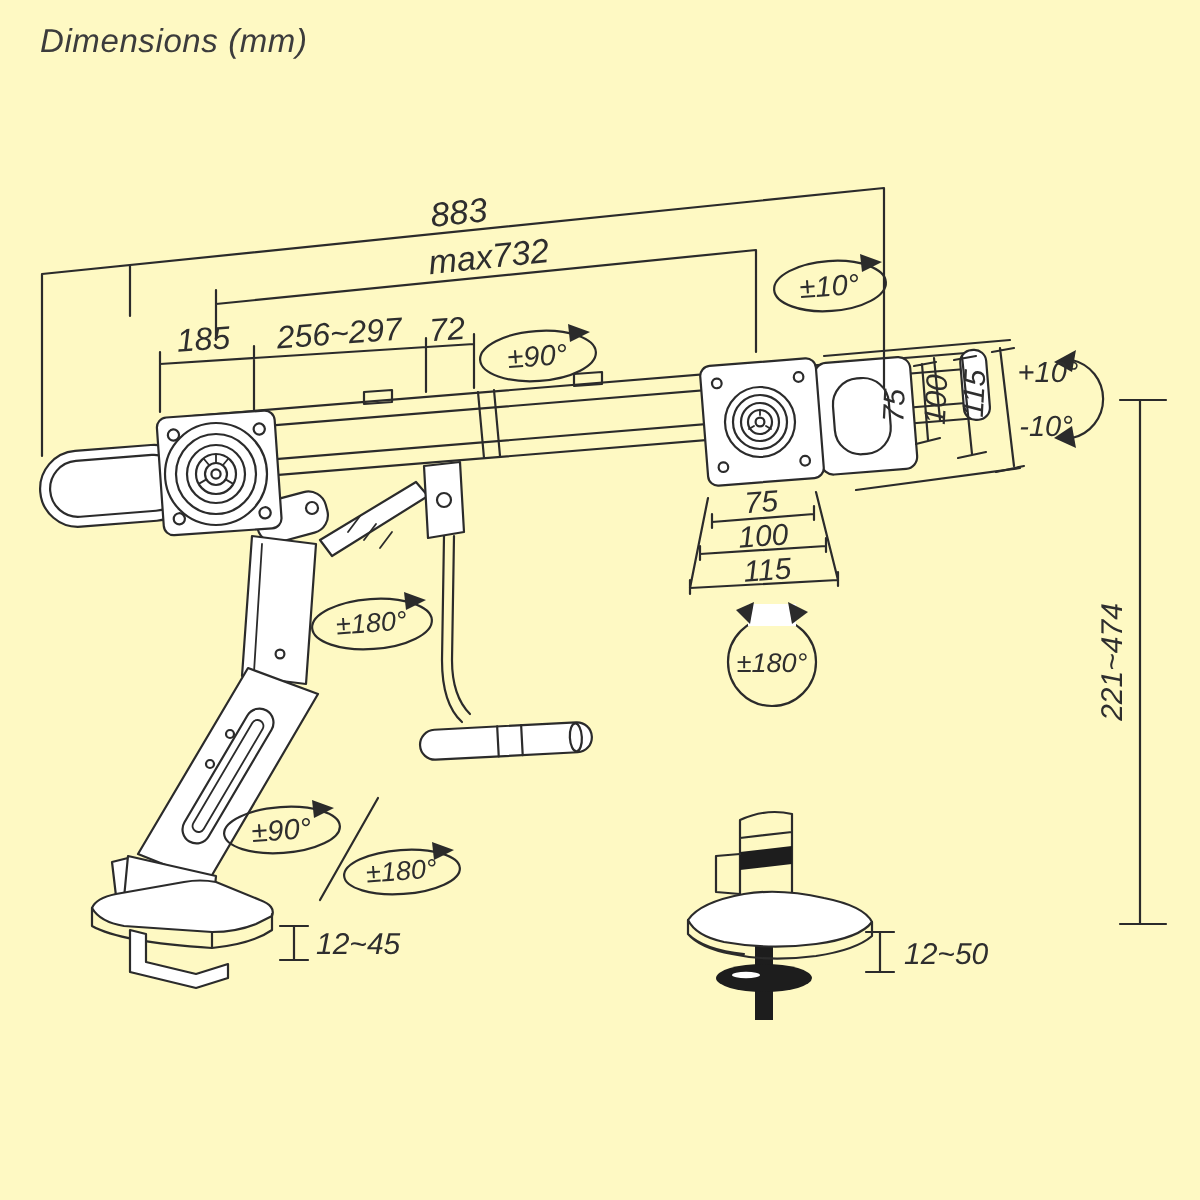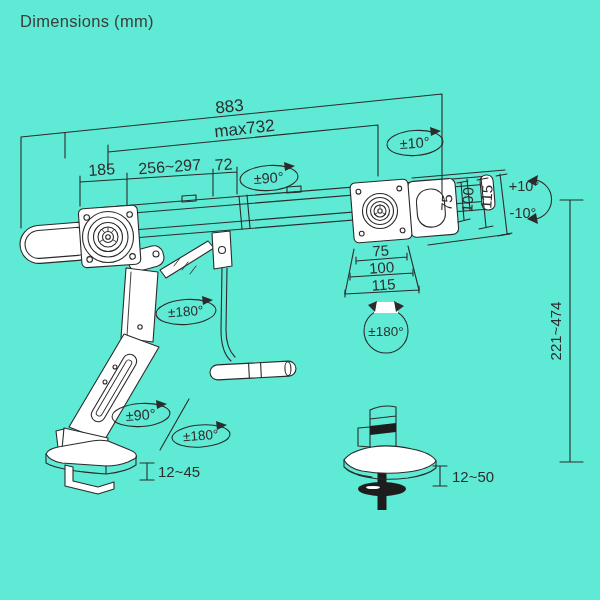--- a/index.html
+++ b/index.html
@@ -1,16 +1,16 @@
 <!DOCTYPE html>
 <html><head>
 <meta charset="utf-8">
 <style>
   html,body{margin:0;padding:0;background:#ffffff;width:600px;height:600px;overflow:hidden;}
-  .page{position:relative;width:600px;height:600px;background:#5eead4;font-family:"Liberation Sans",sans-serif;}
+  .page{position:relative;width:600px;height:600px;background:#fef9c3;font-family:"Liberation Sans",sans-serif;font-style:italic;}
   .title{position:absolute;left:20px;top:12px;font-size:16.5px;font-weight:500;color:#3c3c3c;letter-spacing:.3px;}
   svg{position:absolute;left:0;top:0;}
   svg text{font-family:"Liberation Sans",sans-serif;fill:#2e2e2e;}
   .ln{stroke:#2b2b2b;stroke-width:1.1;fill:none;stroke-linecap:round;stroke-linejoin:round;}
   .lnw{stroke:#2b2b2b;stroke-width:1.1;fill:#ffffff;stroke-linejoin:round;}
   .thin{stroke:#2b2b2b;stroke-width:.9;fill:none;stroke-linecap:round;}
   .dk{fill:#1d1d1d;stroke:none;}
   .arrow{fill:#2b2b2b;stroke:none;}
   .dimtxt{font-size:16px;}
   .dimtxt-lg{font-size:17px;}

